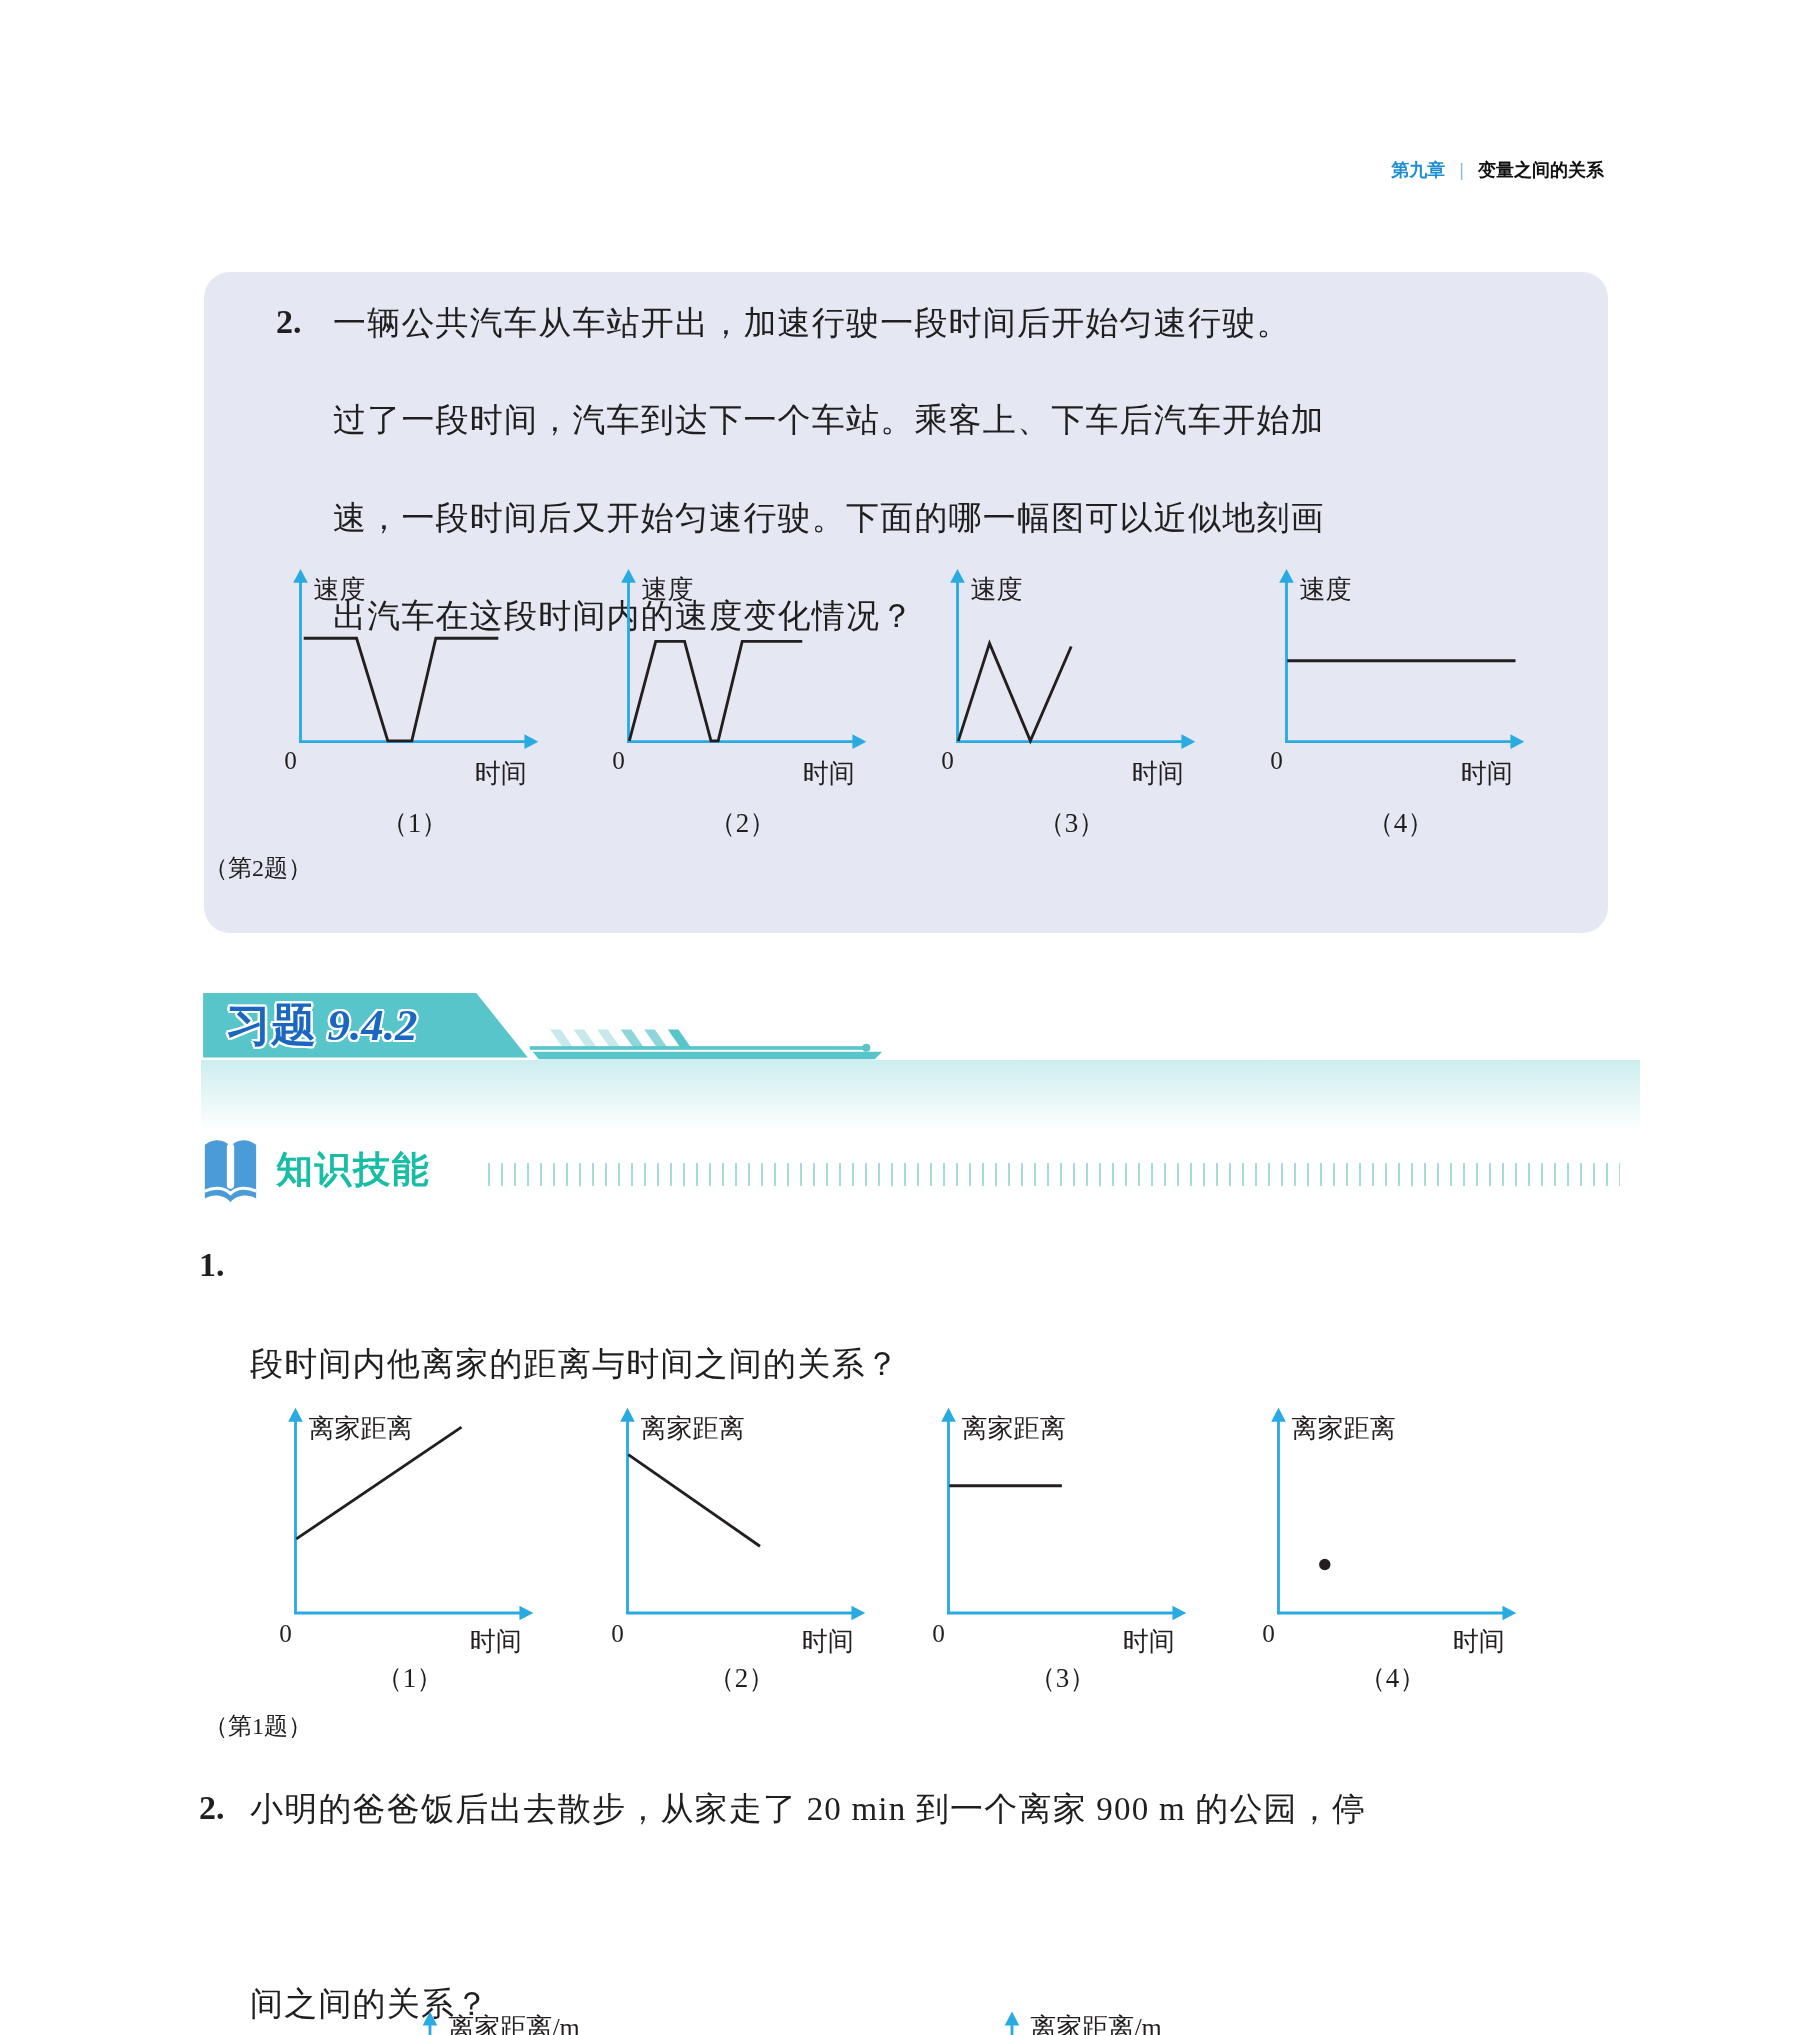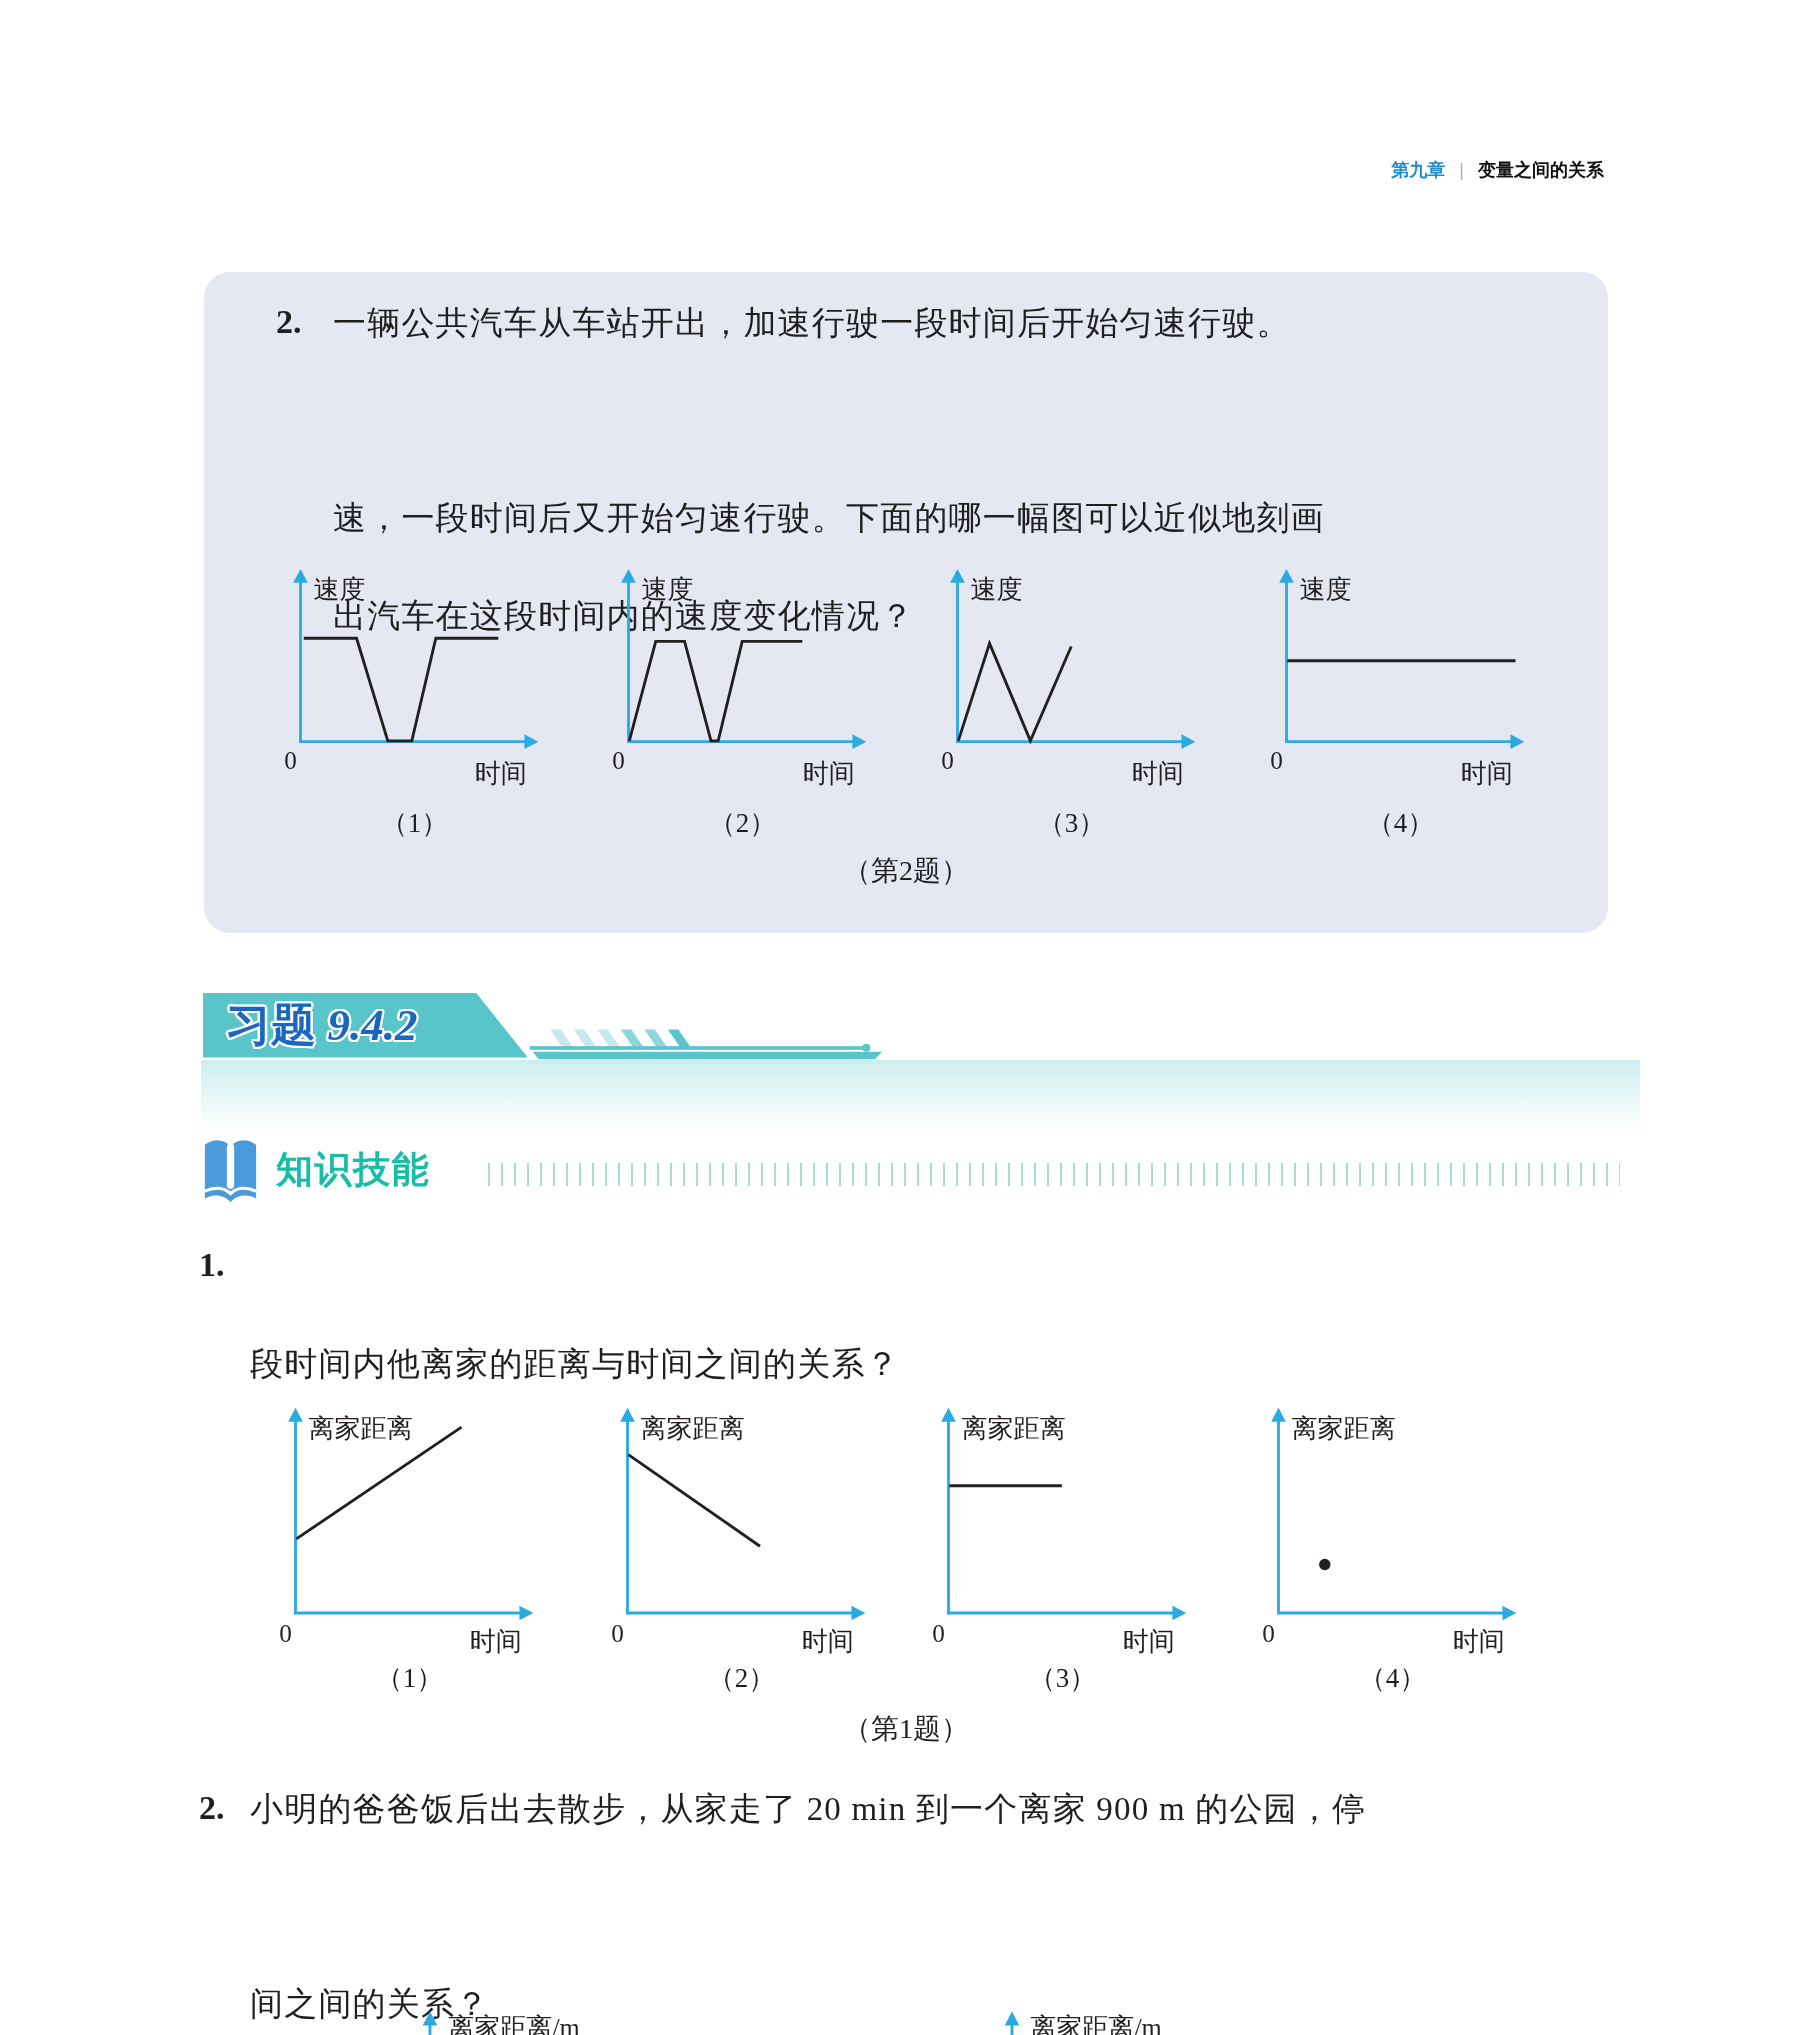--- a/index.html
+++ b/index.html
@@ -14,21 +14,21 @@
   .header .divider{color:#8fb9d8;margin:0 14px;font-weight:normal;}
   .header .title{color:#111;}
 
   
   .problem-box{position:absolute;left:204px;top:272px;width:1404px;height:661px;
                background:#e5e8f3;border-radius:26px;}
   .pnum{position:absolute;font-weight:bold;font-size:34px;line-height:45px;}
   .pline{position:absolute;font-size:33px;line-height:45px;letter-spacing:1.2px;white-space:nowrap;}
 
   .glabel{position:absolute;width:285px;text-align:center;font-size:27px;}
-  .caption{position:absolute;text-align:center;font-size:28px;}
+  .caption{position:absolute;font-size:24px;}
 
   
   .banner{position:absolute;left:201px;top:993px;width:1441px;height:69px;}
   .banner-text{position:absolute;left:25px;top:2.4px;font-size:45px;font-weight:bold;
      color:#1b67c0;white-space:nowrap;
      text-shadow:-2.4px 0 0 #fff,2.4px 0 0 #fff,0 -2.4px 0 #fff,0 2.4px 0 #fff,
                  -1.6px -1.6px 0 #fff,1.6px 1.6px 0 #fff,-1.6px 1.6px 0 #fff,1.6px -1.6px 0 #fff;}
   .banner-text .bnum{font-style:italic;margin-left:11.4px;}
   .banner-fade{position:absolute;left:201px;top:1060px;width:1439px;height:71px;
      background:linear-gradient(180deg,rgba(88,197,202,0.30),rgba(88,197,202,0));}
@@ -46,20 +46,21 @@
 
 <div class="page">
 
   <div class="header">
     <span class="chapter">第九章</span><span class="divider">|</span><span class="title">变量之间的关系</span>
   </div>
 
   <section class="problem-box">
     <div class="pnum" style="left:72px;top:27px;">2.</div>
     <div class="pline" style="left:129px;top:28.5px;">一辆公共汽车从车站开出，加速行驶一段时间后开始匀速行驶。</div>
+    <div class="pline" style="left:129px;top:126px;">过了一段时间，汽车到达下一个车站。乘客上、下车后汽车开始加</div>
     <div class="pline" style="left:129px;top:224px;">速，一段时间后又开始匀速行驶。下面的哪一幅图可以近似地刻画</div>
     <div class="pline" style="left:129px;top:322px;">出汽车在这段时间内的速度变化情况？</div>
 
     <svg class="abs" style="left:68px;top:274px;" width="285" height="261" viewBox="0 0 700 640">
         <line x1="70" y1="483" x2="70" y2="84" stroke="#29abe2" stroke-width="7"></line>
         <polygon points="52,90 88,90 70,56" fill="#29abe2"></polygon>
         <line x1="67" y1="480" x2="626" y2="480" stroke="#29abe2" stroke-width="7"></line>
         <polygon points="620,462 620,498 654,480" fill="#29abe2"></polygon>
         <text x="102" y="128" font-size="64">速度</text>
         <text x="498" y="578" font-size="64">时间</text>

